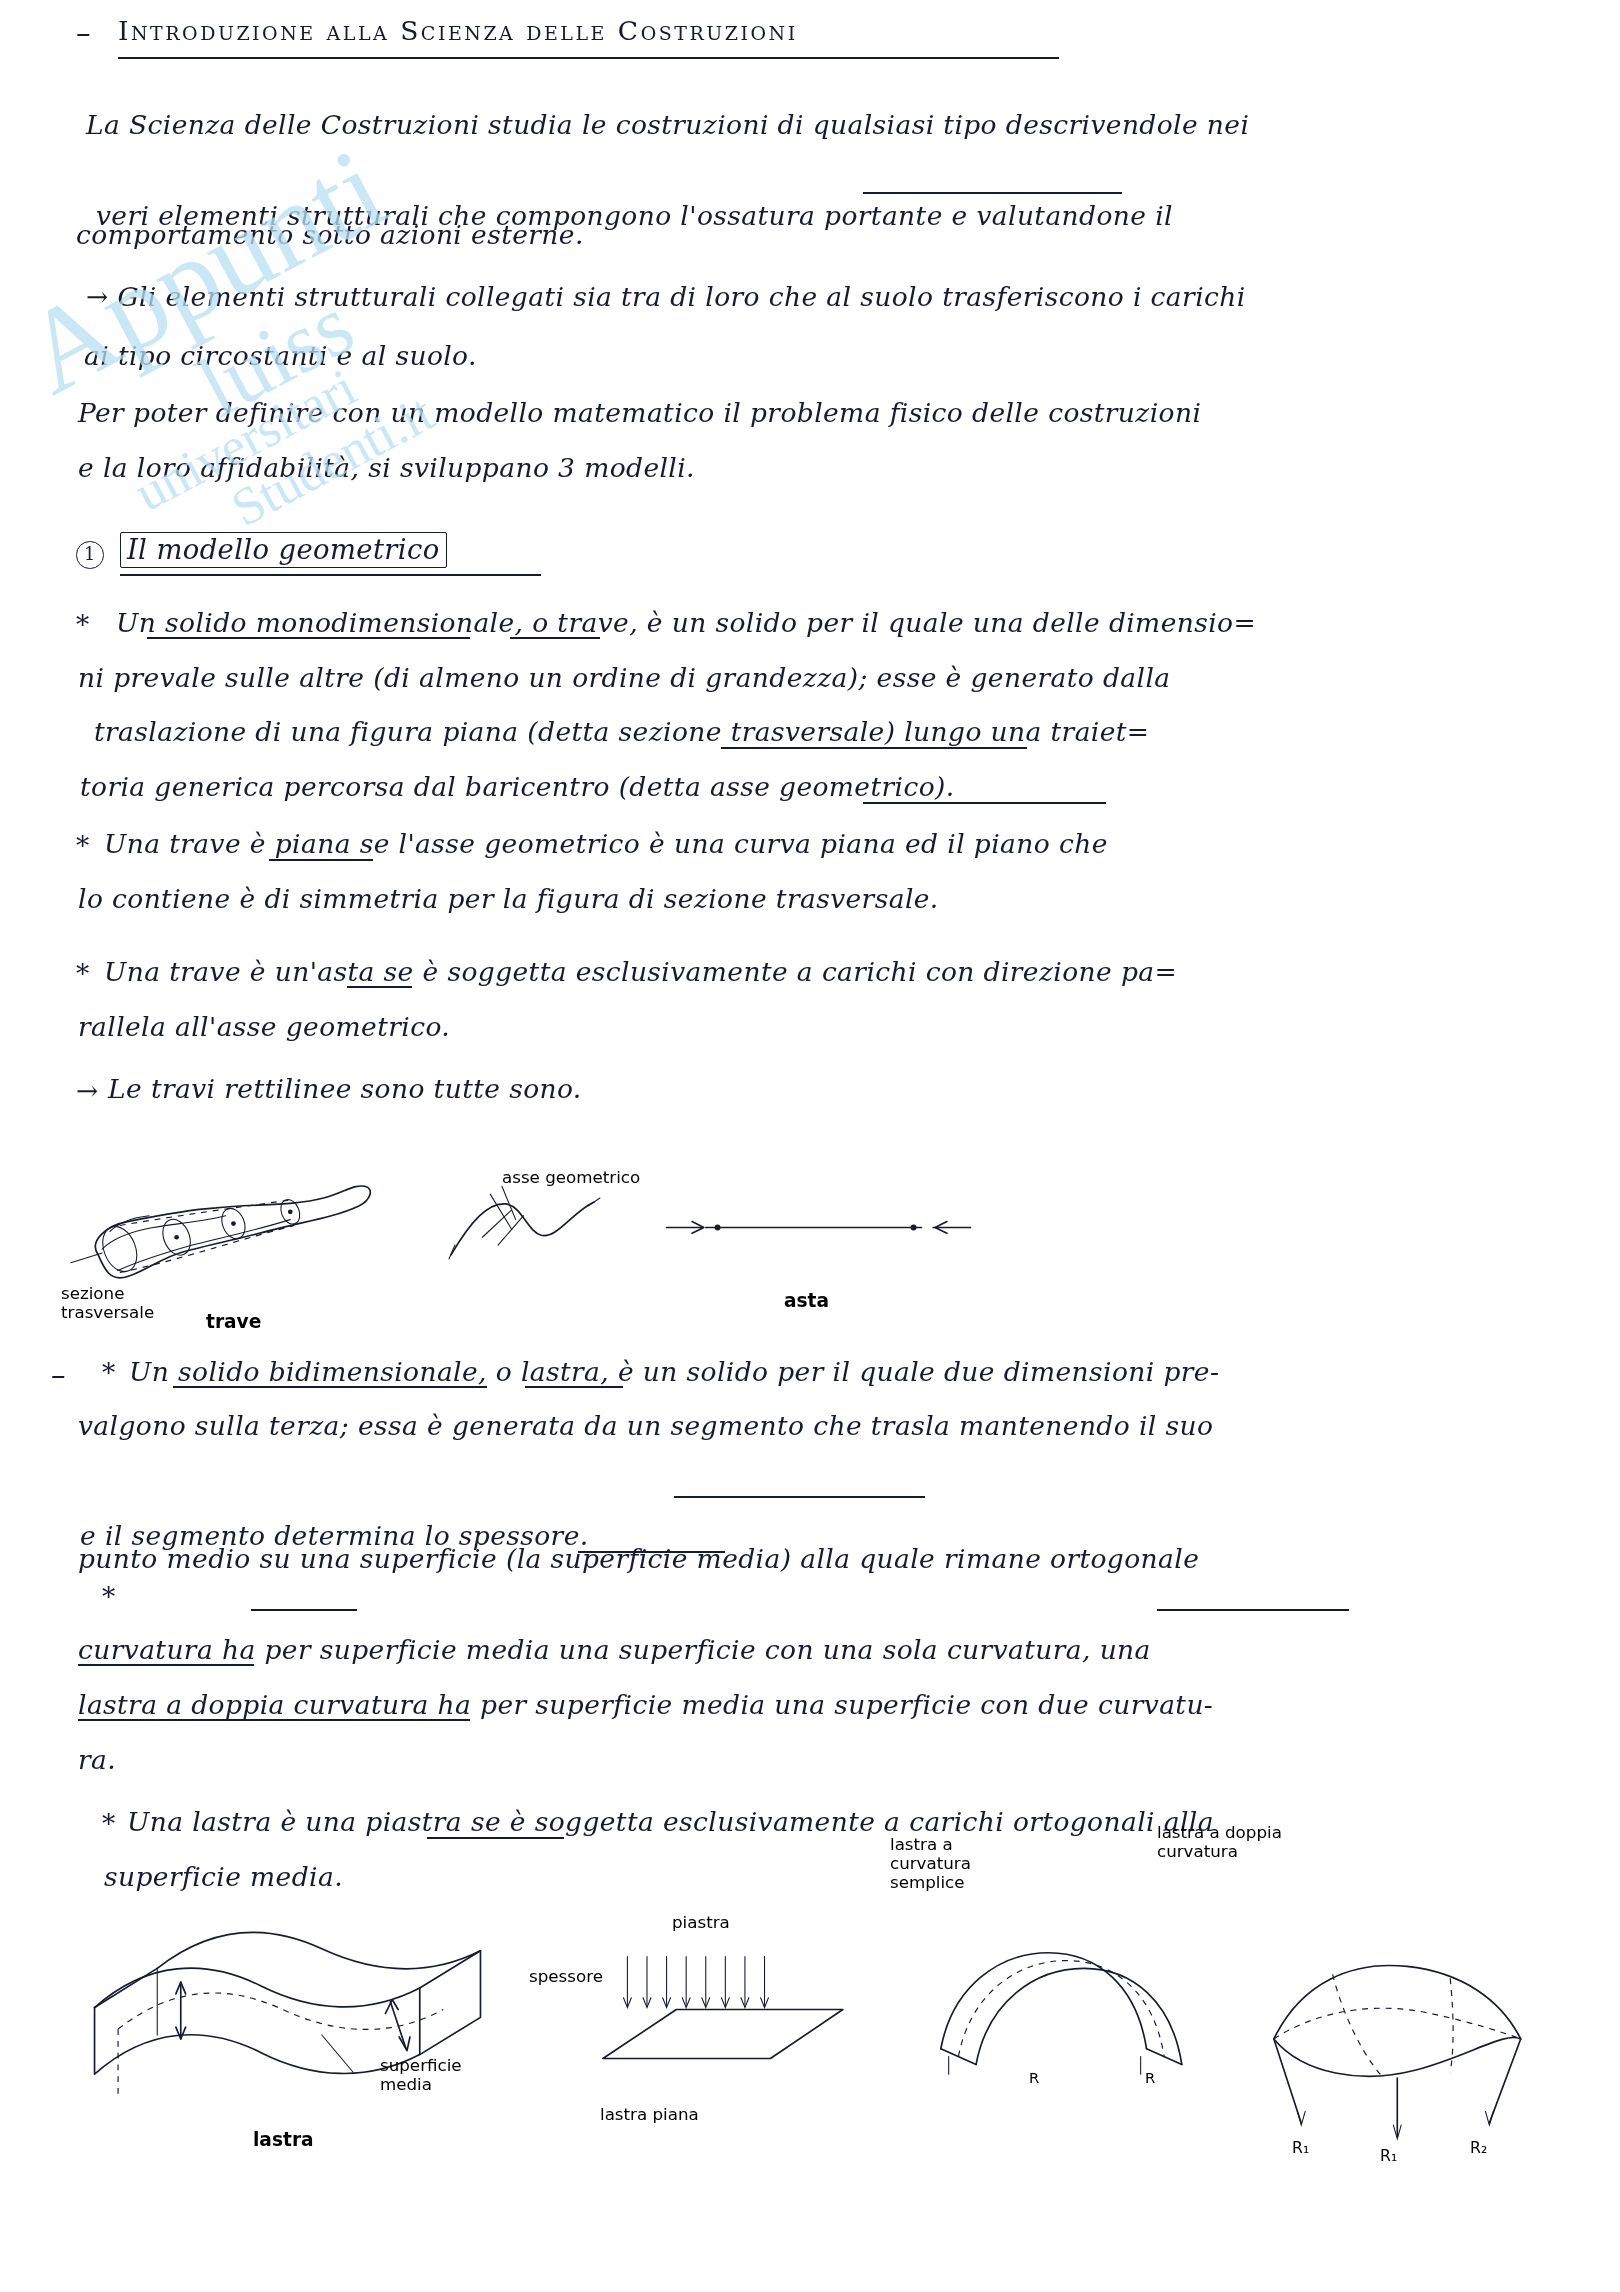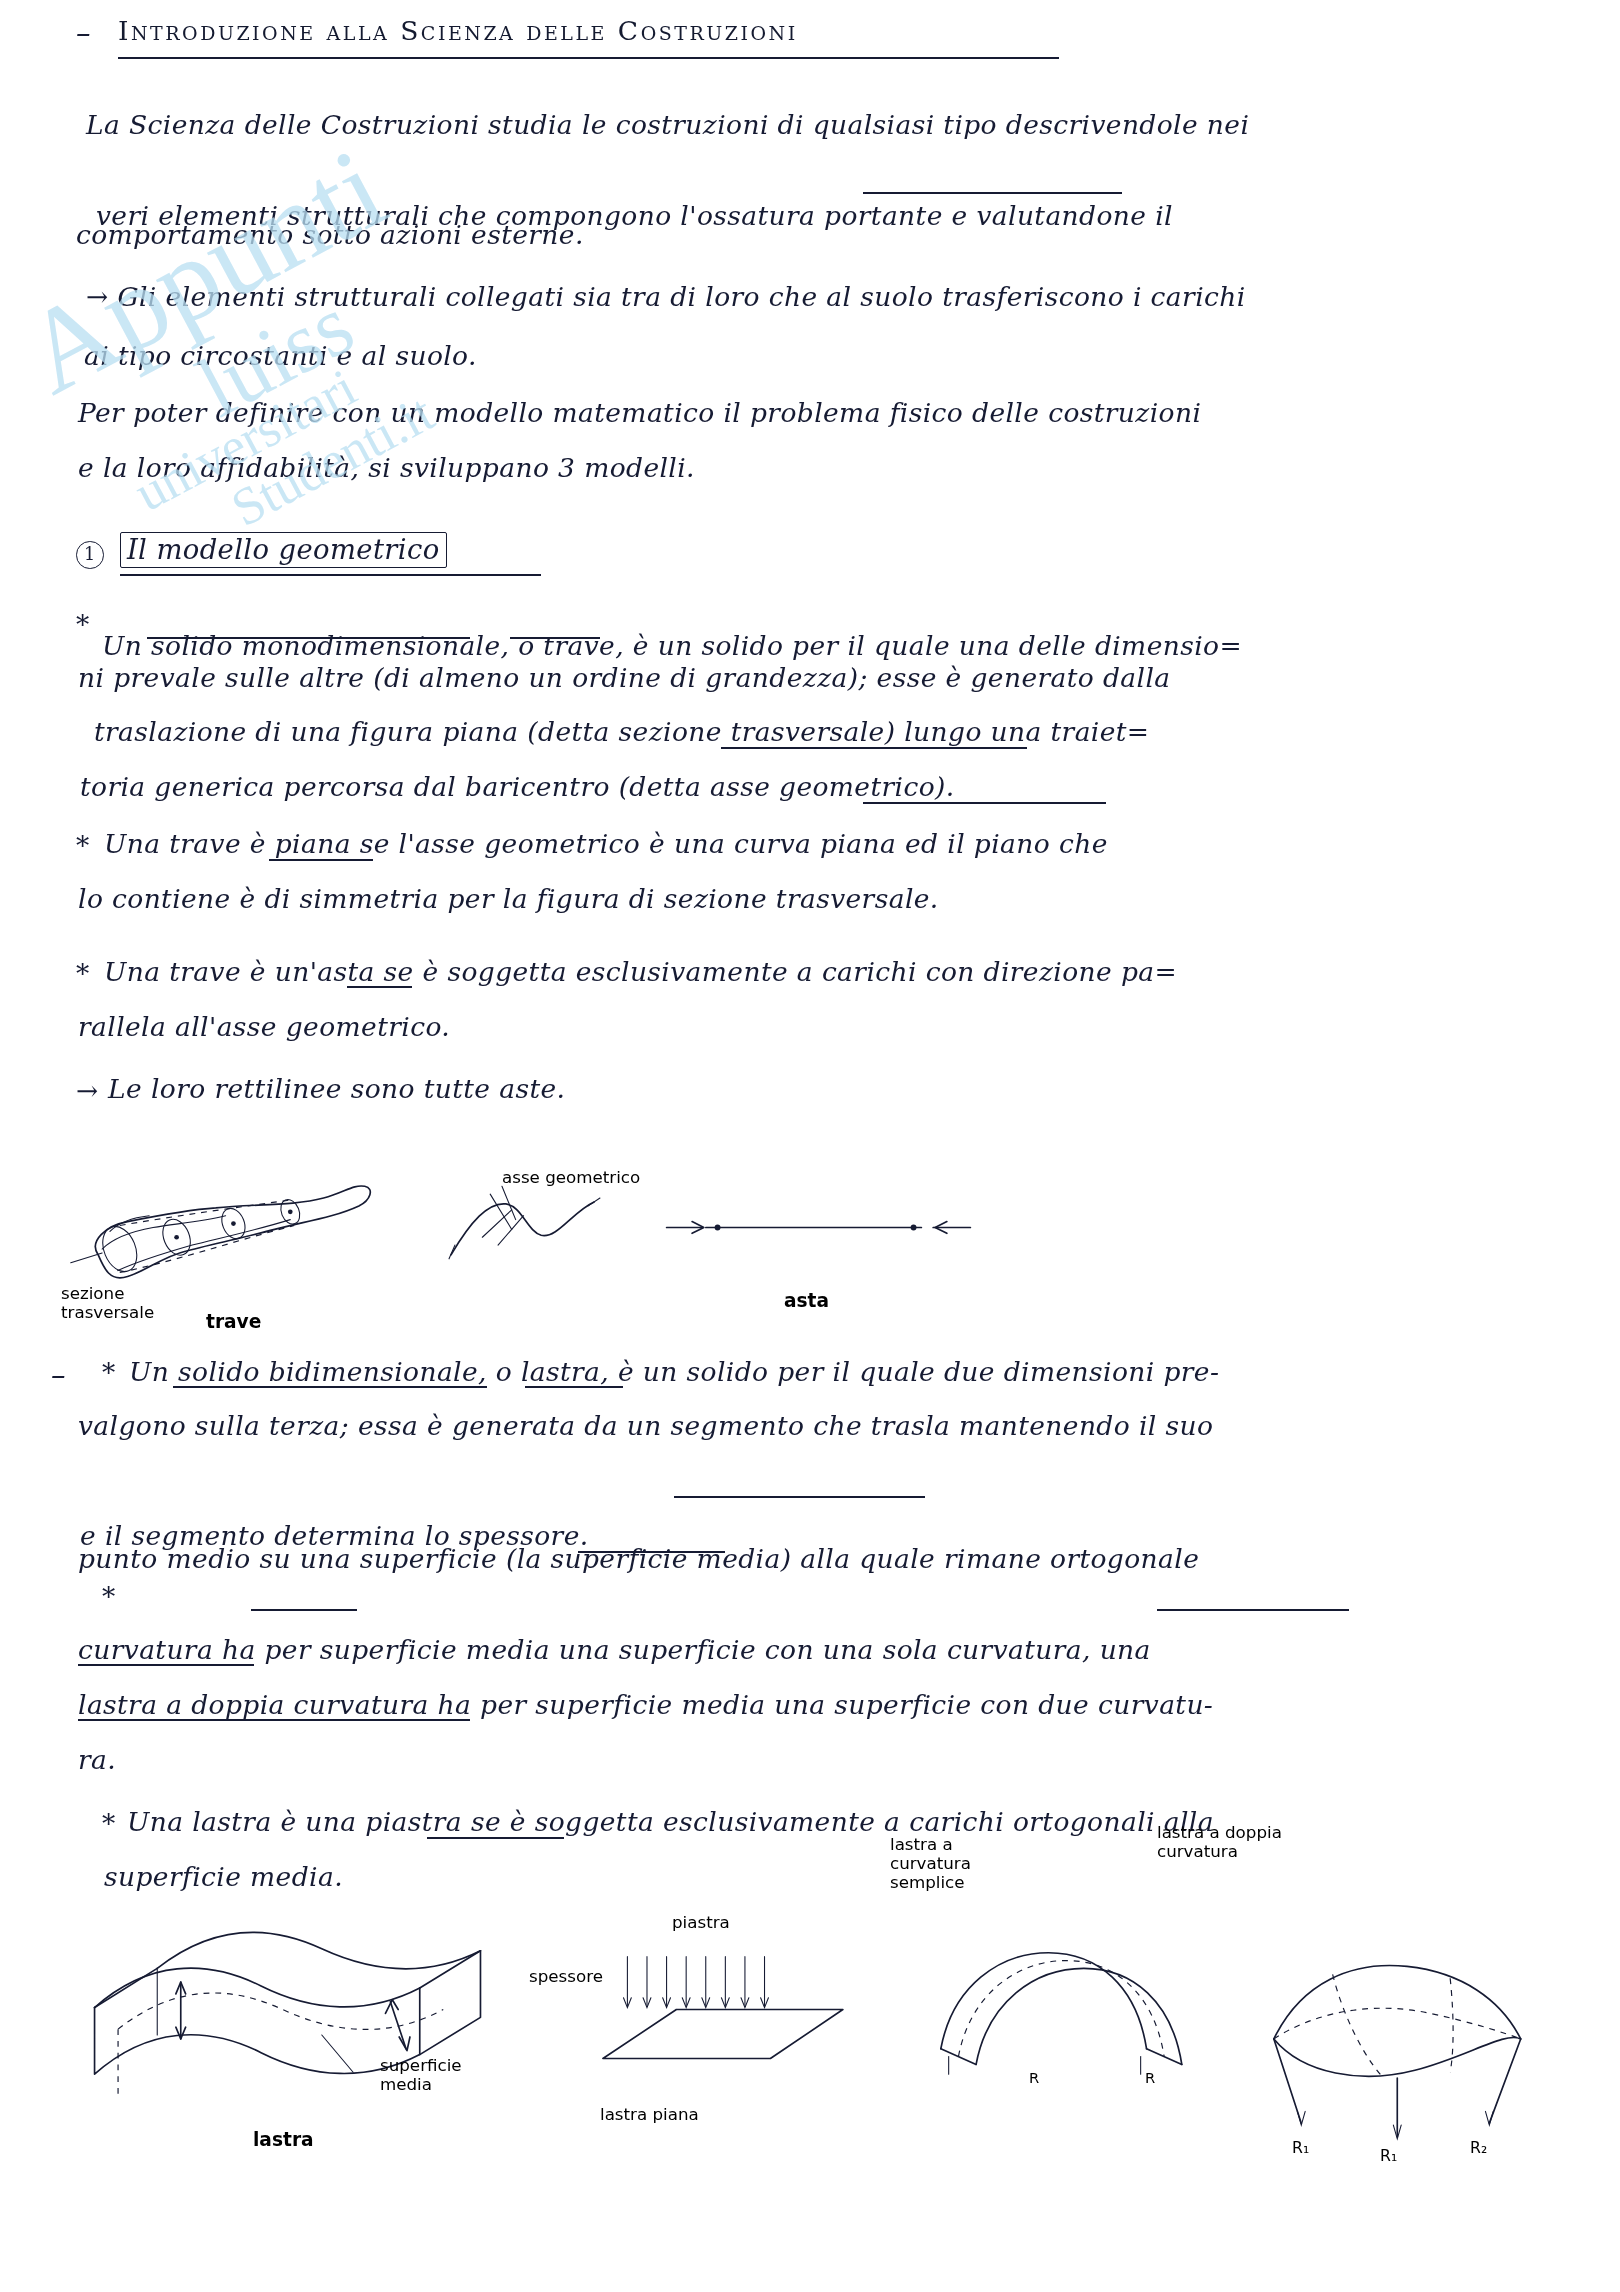--- a/index.html
+++ b/index.html
@@ -115,42 +115,42 @@
 
   <div class="line hw" style="left:76px; top:537px; font-size:25.5px;">
     <span style="display:inline-block; border:1.6px solid #161b33; border-radius:50%; width:25.5px; height:25.5px; line-height:25.5px; text-align:center; font-size:17.6px; font-style:normal;">1</span>
   </div>
   <div class="line hw" style="left:120px; top:535px; font-size:27.4px;">
     <span class="boxed">Il modello geometrico</span>
   </div>
   <div style="position:absolute; left:120px; top:574px; width:421px; height:1.8px; background:#161b33;"></div>
 
   <div class="line hw" style="left:76px; top:610px;">*</div>
-  <div class="line hw" style="left:102px; top:608px;margin-top:23px;">Un solido monodimensionale, o trave, è un solido per il quale una delle dimensio=</div>
+  <div class="line hw" style="left:116px; top:608px;">Un solido monodimensionale, o trave, è un solido per il quale una delle dimensio=</div>
   <div class="line hw" style="left:78px;  top:663px;">ni prevale sulle altre (di almeno un ordine di grandezza); esse è generato dalla</div>
   <div class="line hw" style="left:94px;  top:717px;">traslazione di una figura piana (detta sezione trasversale) lungo una traiet=</div>
   <div class="line hw" style="left:80px;  top:772px;">toria generica percorsa dal baricentro (detta asse geometrico).</div>
 
   <div style="position:absolute; left:147px; top:637px; width:323px; height:1.5px; background:#161b33;"></div>
   <div style="position:absolute; left:510px; top:637px; width:90px;  height:1.5px; background:#161b33;"></div>
   <div style="position:absolute; left:721px; top:747px; width:306px; height:1.5px; background:#161b33;"></div>
   <div style="position:absolute; left:863px; top:802px; width:243px; height:1.5px; background:#161b33;"></div>
 
   <div class="line hw" style="left:76px; top:831px;">*</div>
   <div class="line hw" style="left:104px; top:829px;">Una trave è piana se l'asse geometrico è una curva piana ed il piano che</div>
   <div class="line hw" style="left:78px;  top:884px;">lo contiene è di simmetria per la figura di sezione trasversale.</div>
   <div style="position:absolute; left:269px; top:859px; width:104px; height:1.5px; background:#161b33;"></div>
 
   <div class="line hw" style="left:76px; top:959px;">*</div>
   <div class="line hw" style="left:104px; top:957px;">Una trave è un'asta se è soggetta esclusivamente a carichi con direzione pa=</div>
   <div class="line hw" style="left:78px;  top:1012px;">rallela all'asse geometrico.</div>
   <div style="position:absolute; left:347px; top:986px; width:65px; height:1.5px; background:#161b33;"></div>
 
   <div class="line hw" style="left:76px; top:1076px;">→</div>
-  <div class="line hw" style="left:108px; top:1074px;">Le loro rettilinee sono tutte aste.</div>
+  <div class="line hw" style="left:108px; top:1074px;">Le travi rettilinee sono tutte sono.</div>
 
   <svg style="position:absolute; left:59px; top:1147px;" width="980" height="206" viewBox="0 0 1000 210">
 
     <g>
       <path class="ink" d="M40,110 C30,96 48,80 70,76 C100,70 130,64 160,62 C200,58 240,60 270,52 C292,46 300,38 312,40 C322,42 318,54 306,60 C280,72 250,76 220,84 C190,92 160,98 130,106 C105,112 90,126 70,132 C52,138 46,124 40,110 Z"></path>
       <path class="ink-thin" d="M44,104 C56,92 74,86 96,82 C120,78 146,76 170,70"></path>
       <path class="ink-thin" d="M60,126 C82,116 108,108 136,100 C168,92 204,84 236,74"></path>
       <path class="ink-thin" d="M52,86 C60,78 74,72 92,70"></path>
       <ellipse class="ink-thin" cx="62" cy="104" rx="16" ry="24" transform="rotate(-22 62 104)"></ellipse>
       <ellipse class="ink-thin" cx="120" cy="92" rx="13" ry="19" transform="rotate(-22 120 92)"></ellipse>

